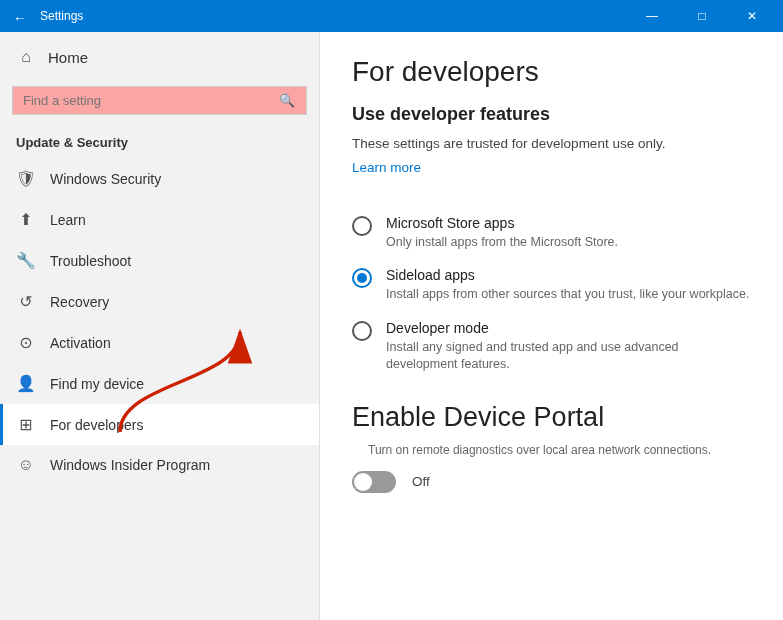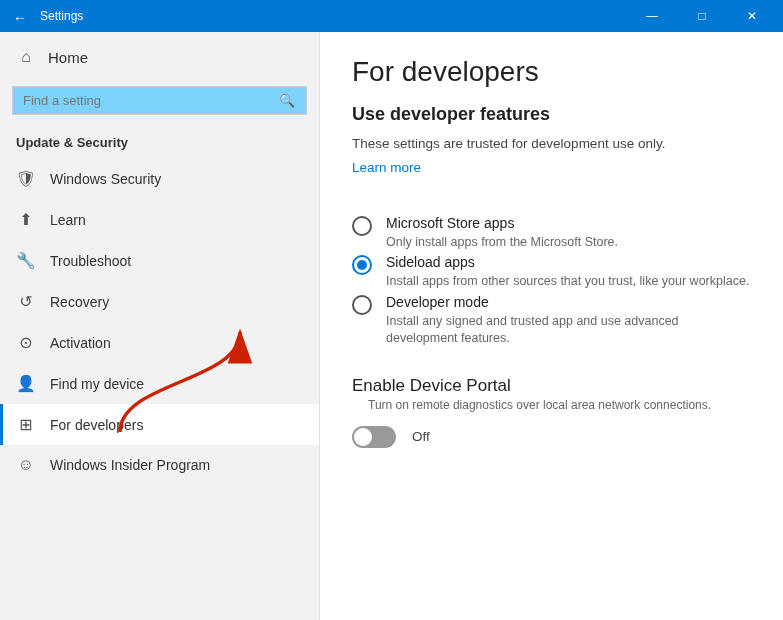--- a/index.html
+++ b/index.html
@@ -79,21 +79,21 @@
     .home-label {
       font-size: 15px;
       color: #333;
     }
 
     .search-box {
       margin: 4px 12px 12px 12px;
       display: flex;
       align-items: center;
       border: 1px solid #ccc;
-      background: #7dd3fc;
+      background: #fca5a5;
       padding: 6px 10px;
       gap: 8px;
     }
     .search-input {
       border: none;
       outline: none;
       flex: 1;
       font-size: 13px;
       background: transparent;
       color: #666;
@@ -168,21 +168,21 @@
       cursor: pointer;
       text-decoration: none;
       margin-bottom: 20px;
       display: inline-block;
     }
 
     .options-group {
       margin-top: 20px;
       display: flex;
       flex-direction: column;
-      gap: 3px;
+      gap: 16px;
     }
 
     .radio-option {
       display: flex;
       gap: 14px;
       align-items: flex-start;
     }
 
     .radio-circle {
       width: 20px;
@@ -224,24 +224,24 @@
       color: #666;
       margin-top: 3px;
       line-height: 1.4;
     }
 
     .section-divider {
       margin: 24px 0 10px 0;
     }
 
     .enable-section-title {
-      font-size: 17px;
+      font-size: 27px;
       font-weight: 300;
       color: #222;
-      margin-bottom: 0;
+      margin-bottom: 8px;
     }
 
     .enable-desc {
       font-size: 12px;
       color: #666;
       line-height: 1.5;
       max-width: 500px;
       margin-left: 16px;
     }
 

